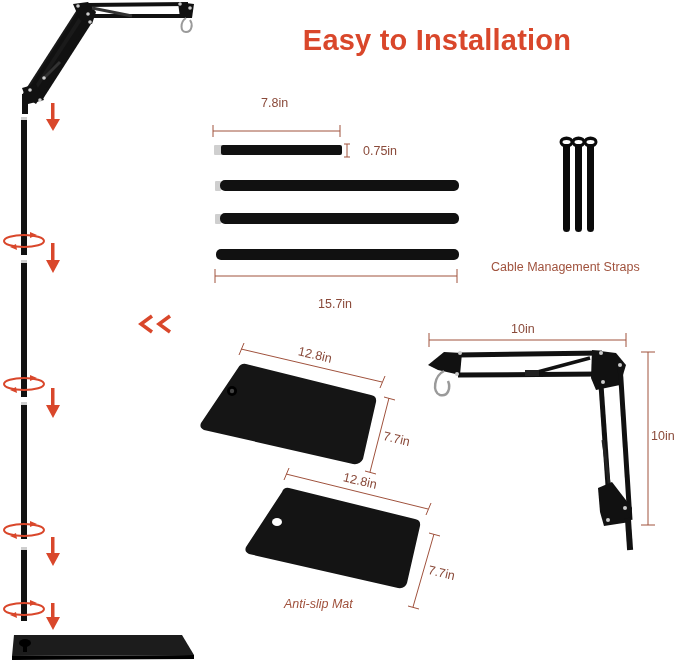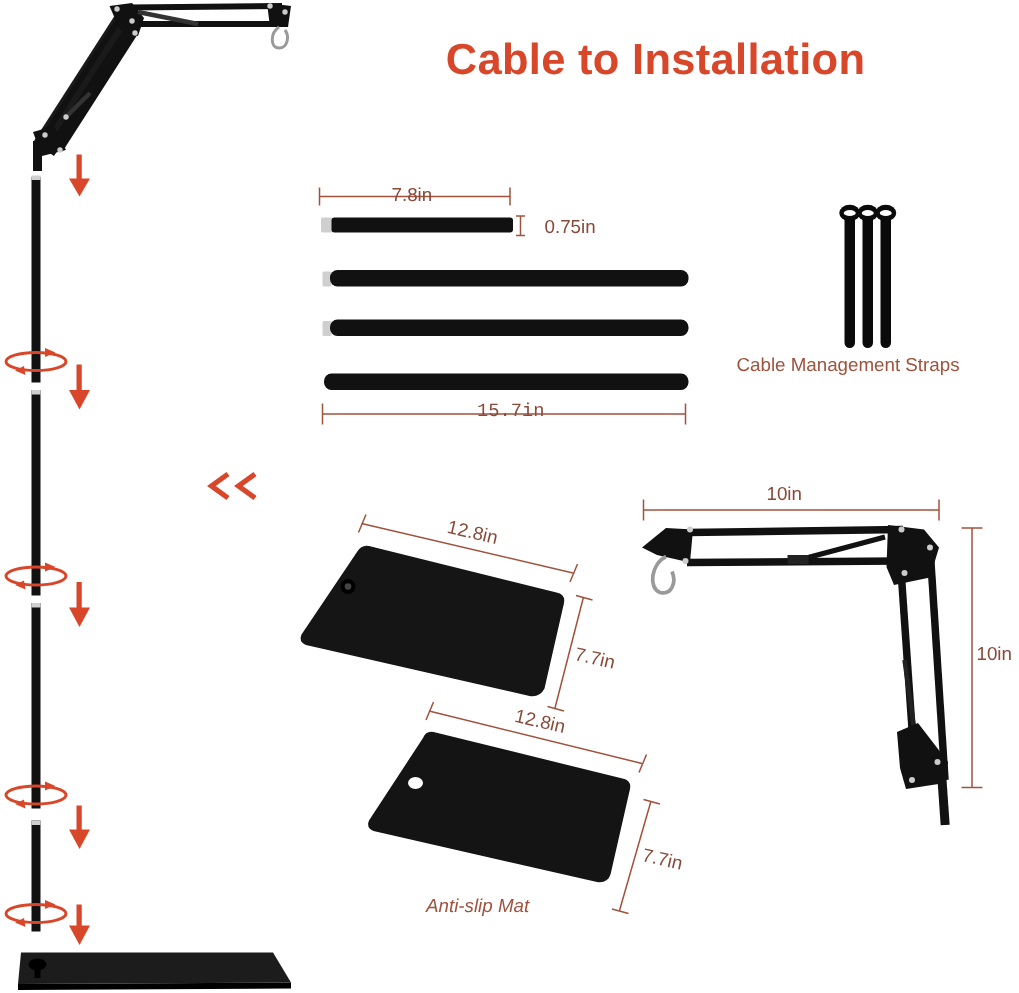--- a/index.html
+++ b/index.html
@@ -252,27 +252,27 @@
       <circle cx="460" cy="353" r="2" fill="#ccc"></circle>
       <circle cx="457" cy="374" r="2" fill="#ccc"></circle>
       <circle cx="601" cy="353" r="2" fill="#ccc"></circle>
       <circle cx="620" cy="365" r="2" fill="#ccc"></circle>
       <circle cx="603" cy="382" r="2" fill="#ccc"></circle>
       <circle cx="625" cy="508" r="2" fill="#ccc"></circle>
       <circle cx="608" cy="520" r="2" fill="#ccc"></circle>
     </g>
   </svg>
 
-  <div class="title">Cable to Installation</div>
-
-  <div class="dim-label" style="left:261px; top:123px;">7.8in</div>
+  <div class="title">Easy to Installation</div>
+
+  <div class="dim-label" style="left:261px; top:96px;">7.8in</div>
   <div class="dim-label" style="left:363px; top:144px;">0.75in</div>
-  <div class="dim-label" style="left:318px; top:267px;font-family:Liberation Mono, monospace;">15.7in</div>
-
-  <div class="caption" style="left:491px; top:236px;">Cable Management Straps</div>
+  <div class="dim-label" style="left:318px; top:297px;">15.7in</div>
+
+  <div class="caption" style="left:491px; top:260px;">Cable Management Straps</div>
 
   <div class="dim-label" style="left:298px; top:348px; transform:rotate(13deg);">12.8in</div>
   <div class="dim-label" style="left:383px; top:432px; transform:rotate(13deg);">7.7in</div>
 
   <div class="dim-label" style="left:343px; top:474px; transform:rotate(13deg);">12.8in</div>
   <div class="dim-label" style="left:428px; top:566px; transform:rotate(13deg);">7.7in</div>
 
   <div class="caption" style="left:284px; top:597px;font-style:italic;">Anti-slip Mat</div>
 
   <div class="dim-label" style="left:511px; top:322px;">10in</div>

